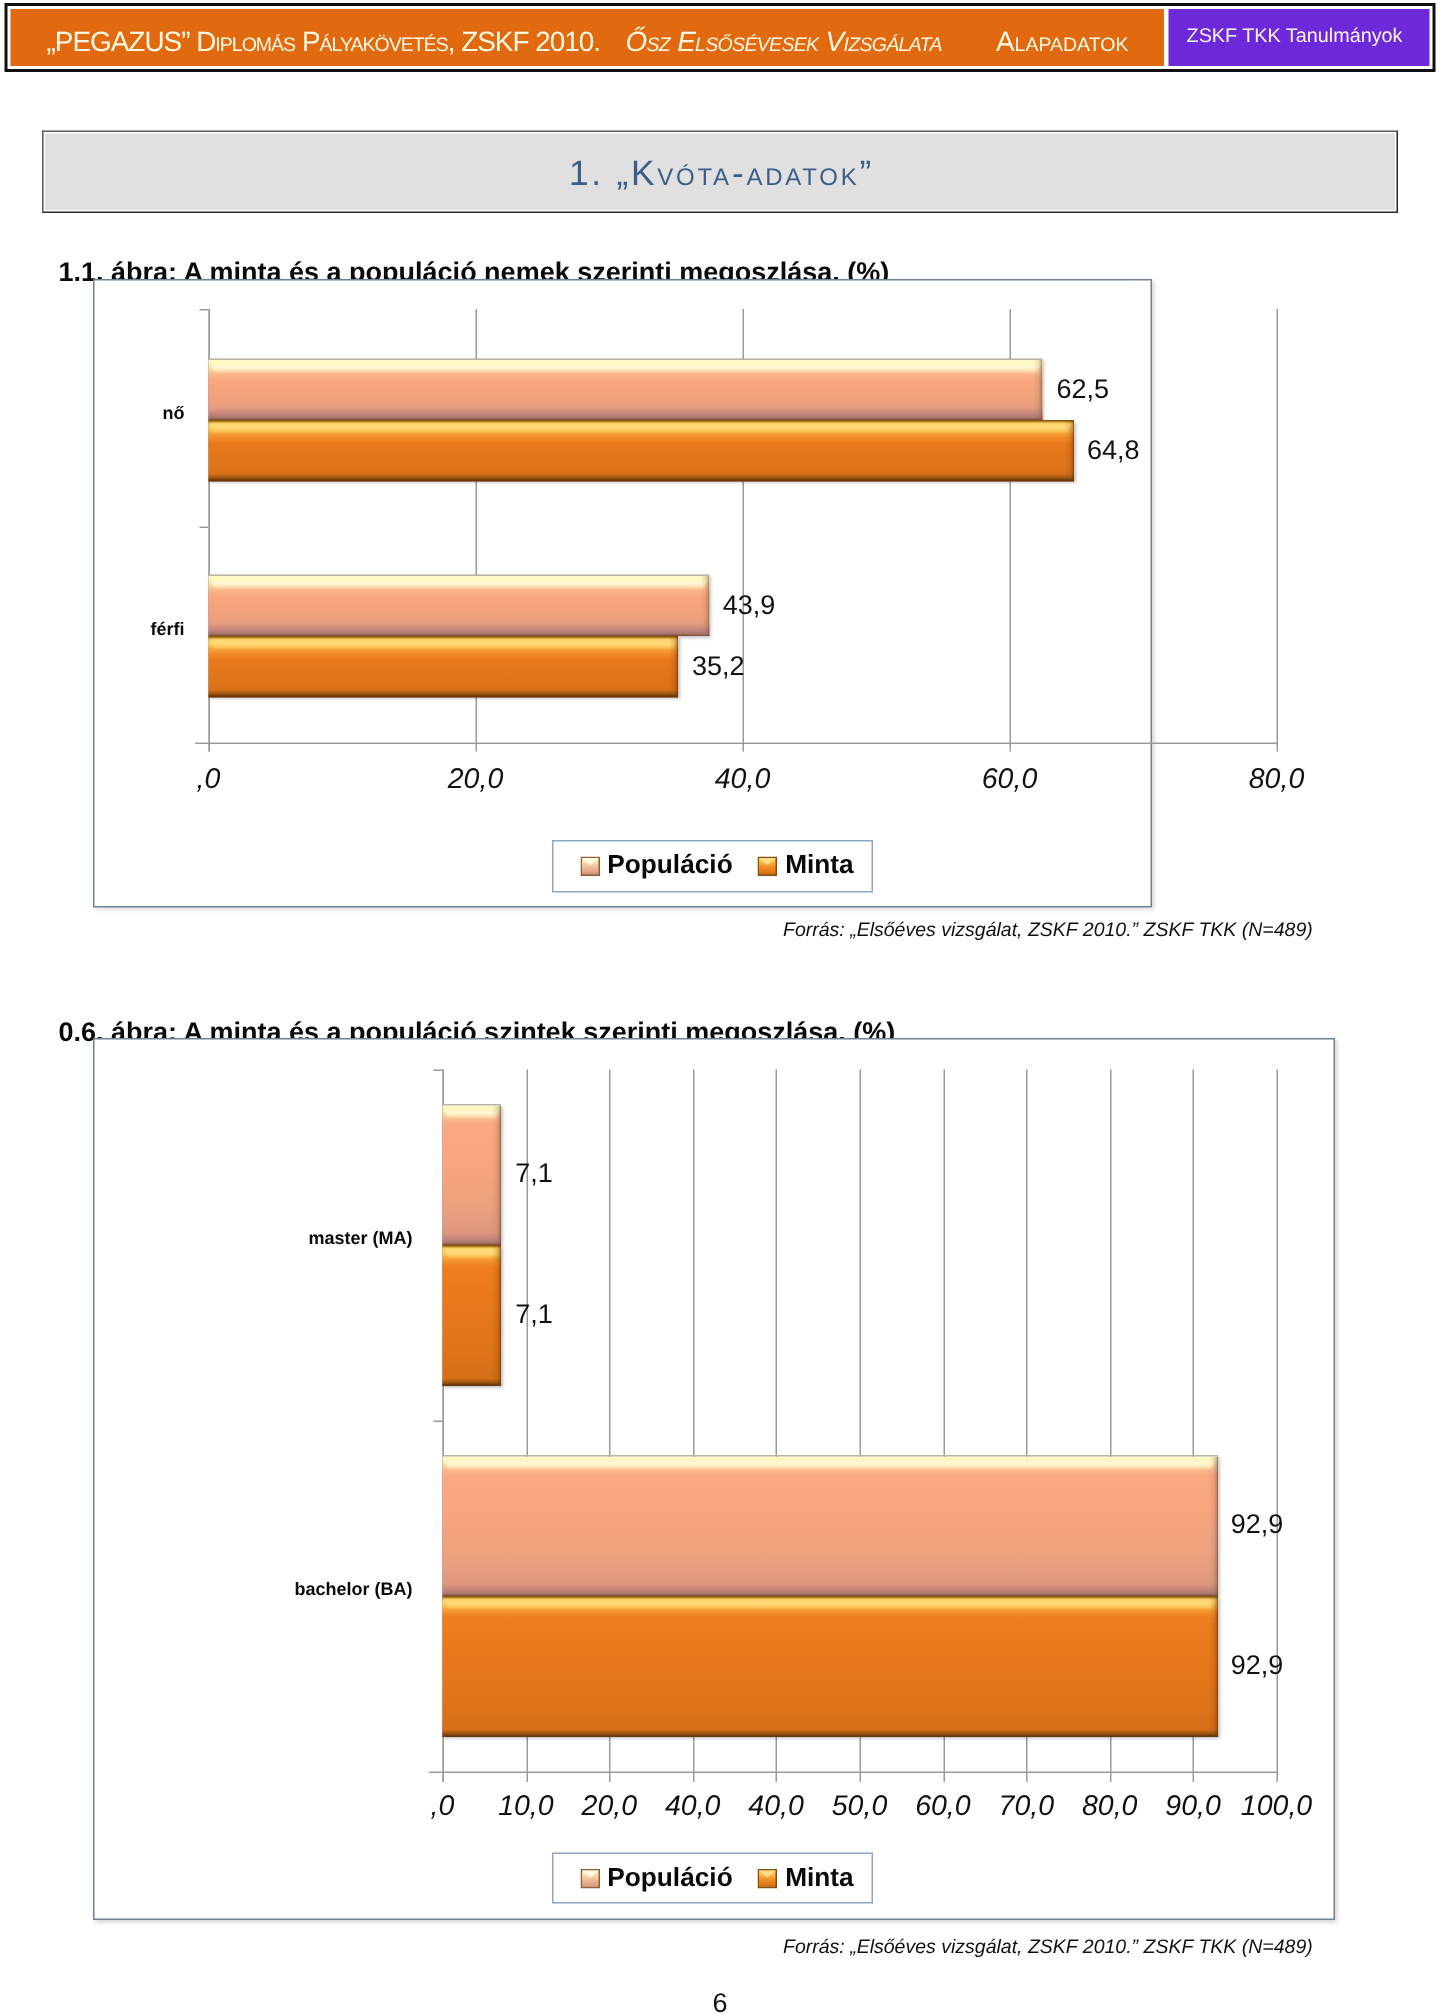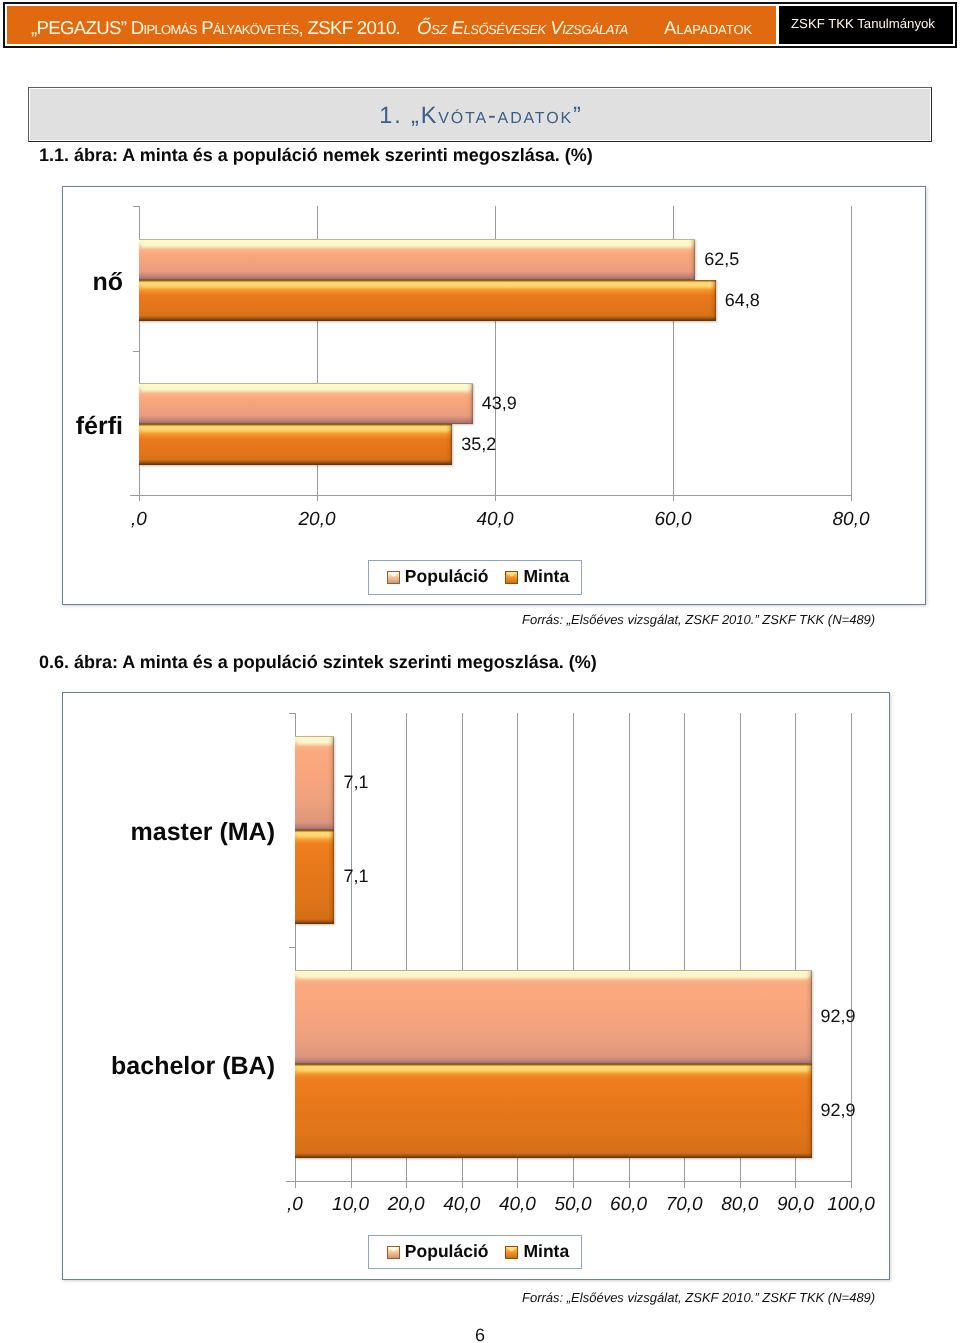--- a/index.html
+++ b/index.html
@@ -8,66 +8,66 @@
        -webkit-font-smoothing:antialiased;text-rendering:geometricPrecision;}
   .page{transform:translateZ(0);}
   .page{position:absolute;left:0;top:0;width:960px;height:1343px;}
 
   
   .hdr{position:absolute;left:3px;top:2px;width:954px;height:46px;
        border:2px solid #0e1014;box-sizing:border-box;background:#ffffff;}
   .hdr-inner{position:absolute;left:2px;top:2px;right:2px;bottom:2px;
        display:flex;align-items:stretch;}
   .hdr-orange{flex:1 1 auto;background:#E16A11;position:relative;overflow:hidden;}
-  .hdr-red{flex:0 0 174px;margin-left:3px;background:#000000;display:flex;
+  .hdr-red{flex:0 0 174px;margin-left:3px;background:#6d28d9;display:flex;
        align-items:center;justify-content:center;}
   .hdr-line{color:#FFF9E4;white-space:nowrap;font-family:"Liberation Sans",sans-serif;
        position:absolute;top:10.5px;}
   .sc{font-variant:small-caps;}
   .hdr-t1{font-size:18.6px;letter-spacing:-.66px;left:24px;}
   .hdr-t2{font-size:18.6px;font-style:italic;letter-spacing:-.45px;left:410px;}
   .hdr-t3{font-size:18.6px;left:657px;}
   .hdr-badge{color:#FFF3EA;font-size:13.2px;font-family:"Liberation Sans",sans-serif;position:relative;left:-3px;top:-1.5px;}
 
   
   .titlebar{position:absolute;left:28px;top:87px;width:904px;height:55px;
        background:#E0E0E0;border:1.4px solid #5E5E5E;border-bottom-color:#2A2A2A;border-right-color:#2A2A2A;box-sizing:border-box;
        display:flex;align-items:center;justify-content:center;
        box-shadow:inset 0 0 0 1px #FFFFFF;}
   .titlebar .t{color:#3A5E87;font-size:23.5px;font-variant:small-caps;
        font-family:"Liberation Sans",sans-serif;letter-spacing:1.85px;
        position:relative;top:1px;left:1px;}
 
   
-  .cap{position:absolute;font-size:18px;font-weight:bold;color:#0a0a0a;white-space:nowrap;}
+  .cap{position:absolute;font-size:18px;font-weight:bold;color:#0a0a0a;white-space:nowrap;margin-top:26px;}
   #cap1{left:39px;top:145px;}
   #cap2{left:39px;top:652px;}
 
   
   .src{position:absolute;font-size:13px;font-style:italic;color:#101010;white-space:nowrap;}
   #src1{left:522px;top:612px;}
   #src2{left:522px;top:1290px;}
 
   .pageno{position:absolute;left:0;top:1325px;width:960px;text-align:center;
      font-size:18px;color:#111;}
 
   
   .chart{position:absolute;background:#ffffff;border:1.3px solid #6E8195;
      box-sizing:border-box;box-shadow:1px 1px 3px rgba(0,0,0,.18);}
-  #chart1{left:62px;top:186px;width:864px;height:419px;}
+  #chart1{left:62px;top:186px;width:706px;height:419px;}
   #chart2{left:62px;top:692px;width:828px;height:588px;}
 
   .plotarea{position:absolute;left:0;top:0;right:0;bottom:0;}
   .gridline{position:absolute;width:1px;background:#9a9a9a;}
   .axisline{position:absolute;background:#9a9a9a;}
   .tick{position:absolute;background:#9a9a9a;}
 
   .xlab{position:absolute;font-size:19px;font-style:italic;color:#101010;
      text-align:center;transform:translateX(-50%);white-space:nowrap;}
-  .ylab{position:absolute;font-size:25px;font-weight:bold;color:#0a0a0a;
+  .ylab{position:absolute;font-size:12px;font-weight:bold;color:#0a0a0a;
      text-align:right;white-space:nowrap;}
   .dlab{position:absolute;font-size:18px;color:#101010;white-space:nowrap;}
 
   .bar{position:absolute;}
   .bar-pop{background:
         linear-gradient(to top,#7A4C2C 0,#A8766E 1.5px,#C4857A 4px,
            transparent 8px) bottom/100% min(8px,20%) no-repeat,
         linear-gradient(to bottom,
         #FFFBD0 0px,#FEF8BC 1px,#FDE9A8 4px,#FCCE97 7px,#FBB288 10px,
         #FAA97F 13px,#FAA67D 35%,#EDA07E 72%,#D7937C 100%);

